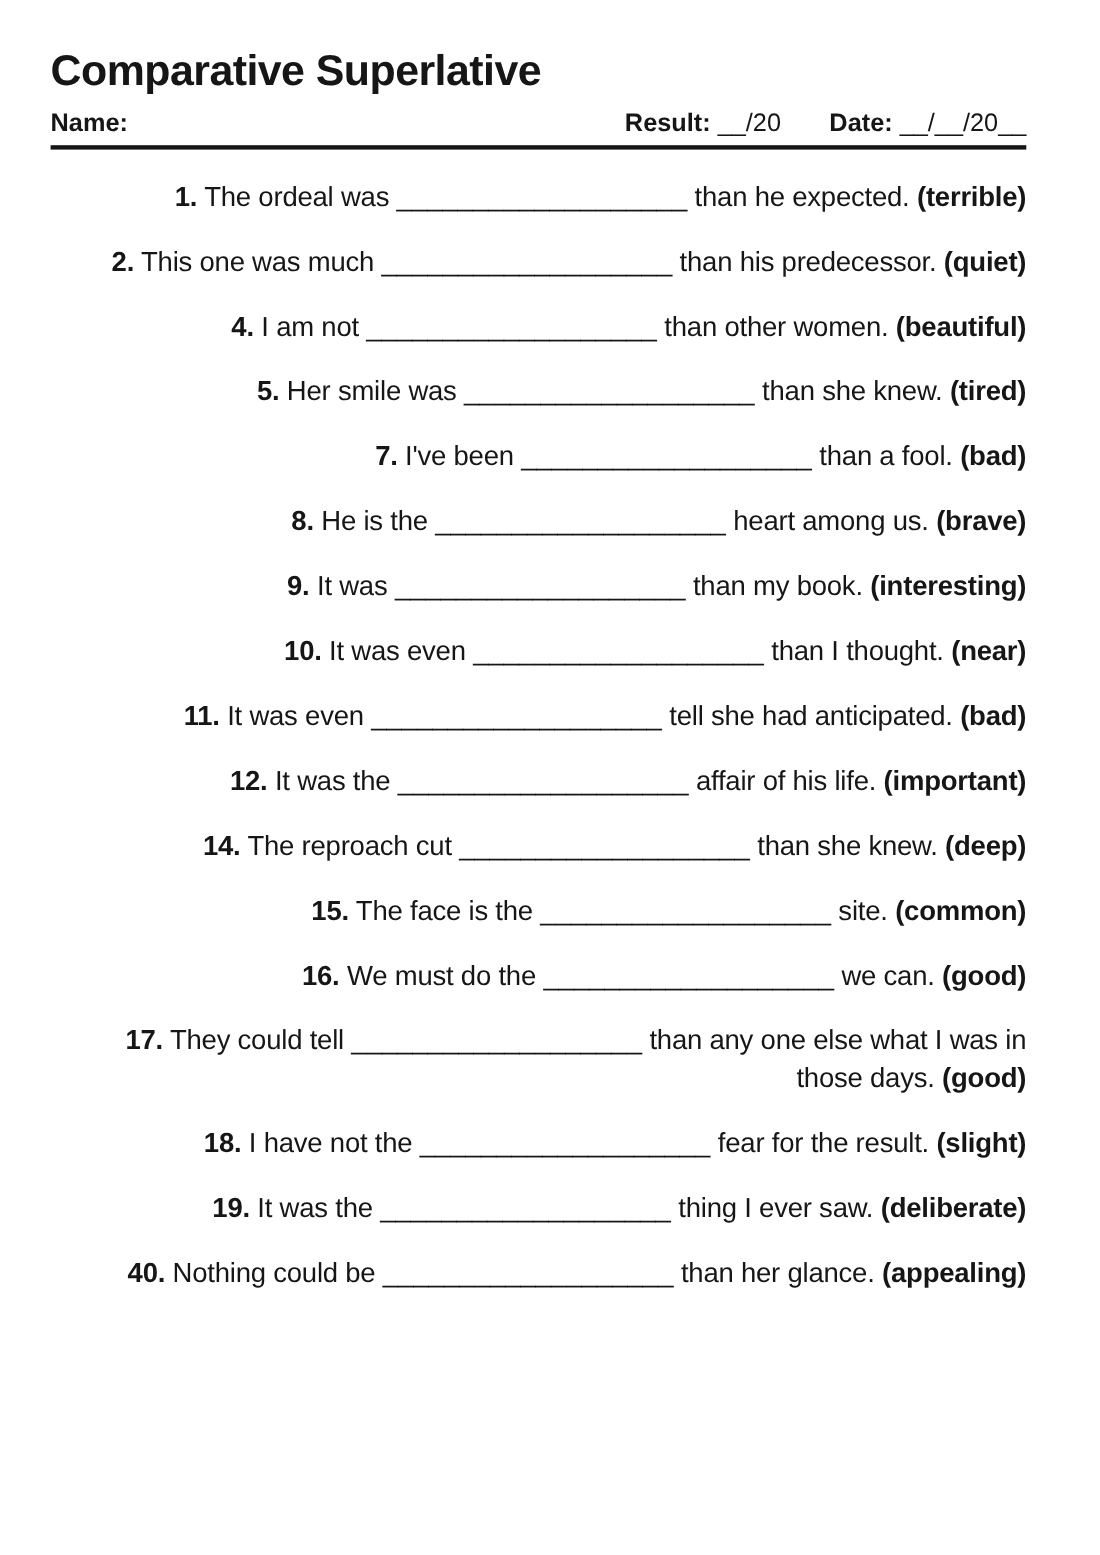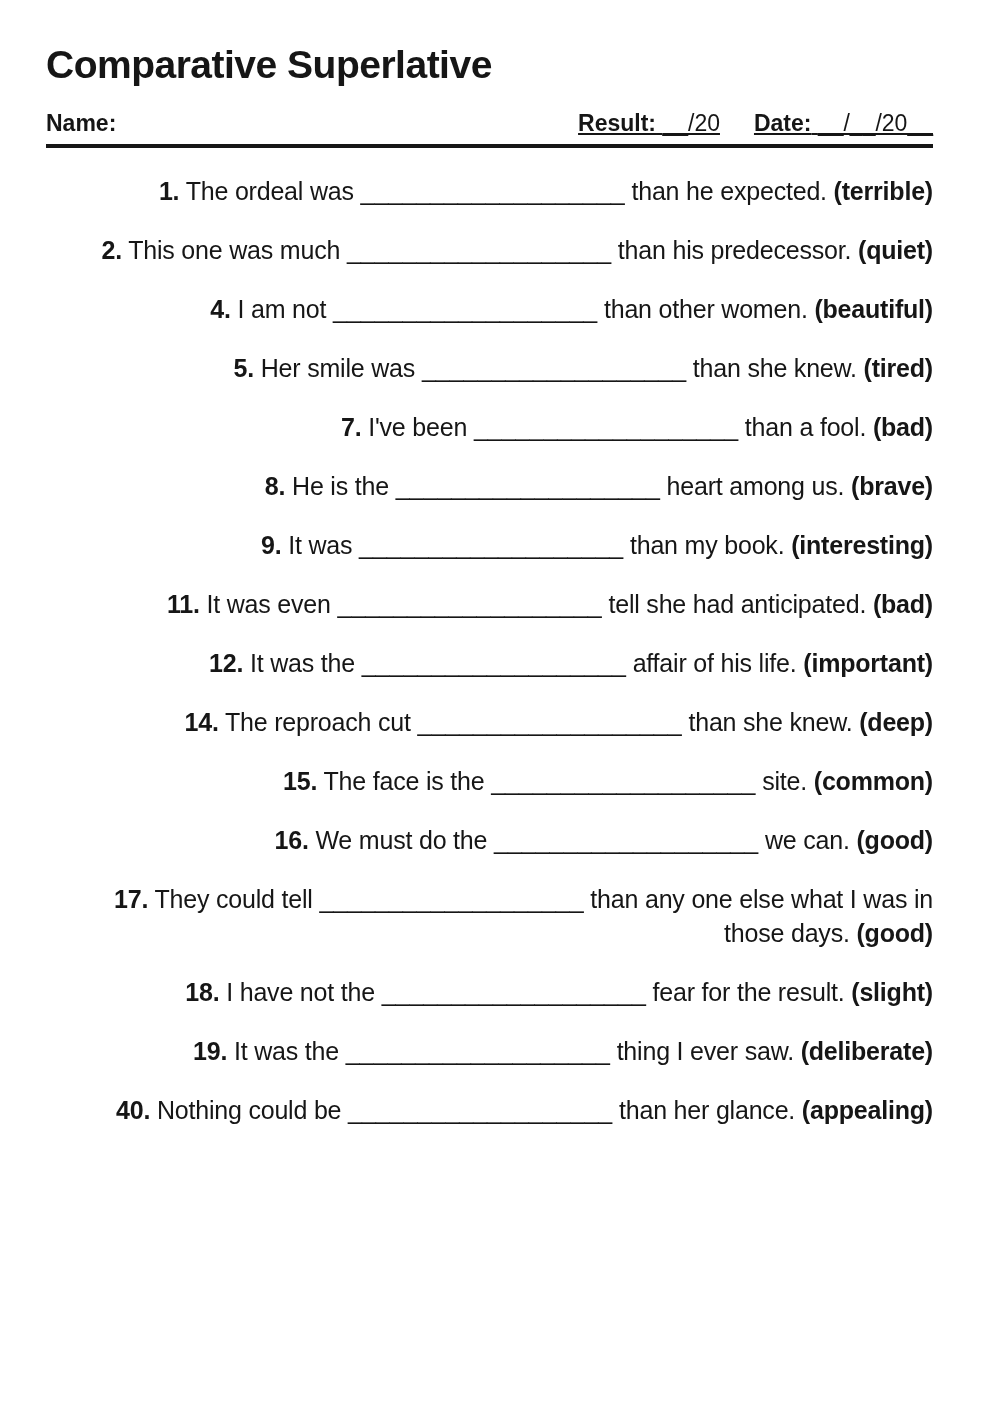--- a/index.html
+++ b/index.html
@@ -17,25 +17,25 @@
     font-size: 39px;
     font-weight: 700;
     line-height: 45px;
     letter-spacing: -0.5px;
   }
 
   .meta {
     display: flex;
     justify-content: space-between;
     align-items: baseline;
-    margin-top: 22px;
+    margin-top: 10px;
     font-size: 23px;
     line-height: 28px;
   }
-  .meta-right { display: flex; gap: 34px; text-decoration: underline; }
+  .meta-right { display: flex; gap: 44px; }
   .metagroup { white-space: nowrap; }
   .b { font-weight: 700; }
 
   .rule {
     height: 4px;
     background: #161616;
     margin-top: 7px;
   }
 
   #questions {
@@ -92,20 +92,23 @@
   </div>
 
   <div class="q">
     <span class="qnum">8.</span> <span class="qpre">He is the</span> <span class="blank">___________________</span> <span class="qpost">heart among us.</span> <span class="qhint">(brave)</span>
   </div>
 
   <div class="q">
     <span class="qnum">9.</span> <span class="qpre">It was</span> <span class="blank">___________________</span> <span class="qpost">than my book.</span> <span class="qhint">(interesting)</span>
   </div>
 
+  <div class="q">
+    <span class="qnum">10.</span> <span class="qpre">It was even</span> <span class="blank">___________________</span> <span class="qpost">than I thought.</span> <span class="qhint">(near)</span>
+  </div>
 
   <div class="q">
     <span class="qnum">11.</span> <span class="qpre">It was even</span> <span class="blank">___________________</span> <span class="qpost">tell she had anticipated.</span> <span class="qhint">(bad)</span>
   </div>
 
   <div class="q">
     <span class="qnum">12.</span> <span class="qpre">It was the</span> <span class="blank">___________________</span> <span class="qpost">affair of his life.</span> <span class="qhint">(important)</span>
   </div>
 
 

